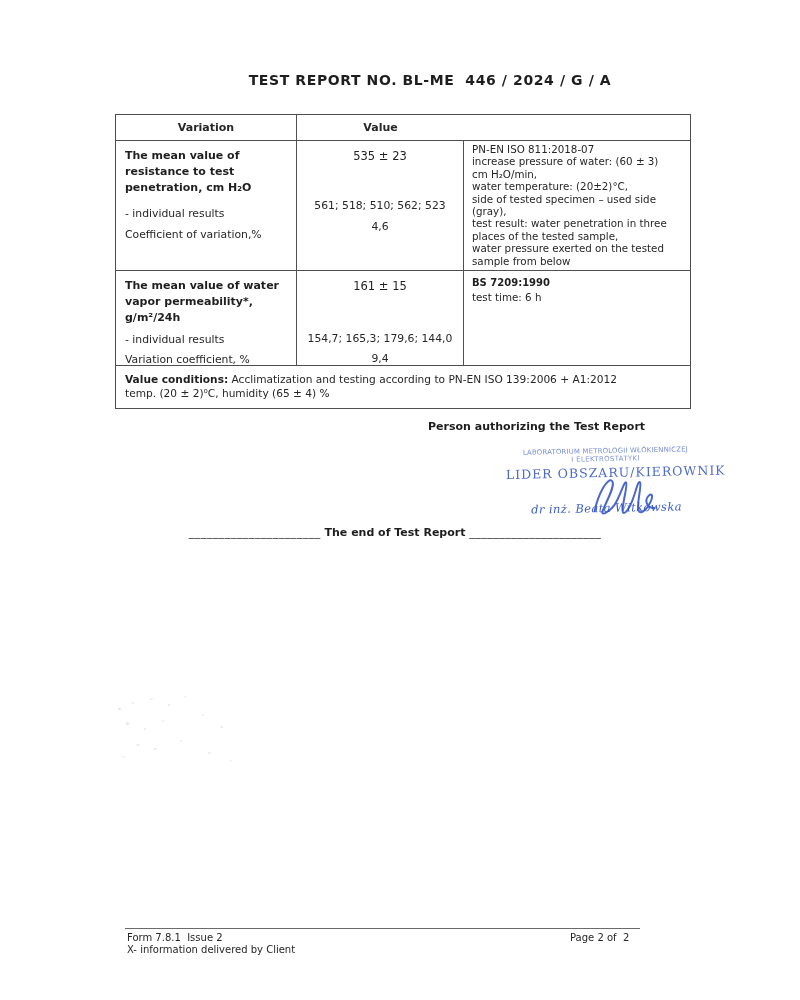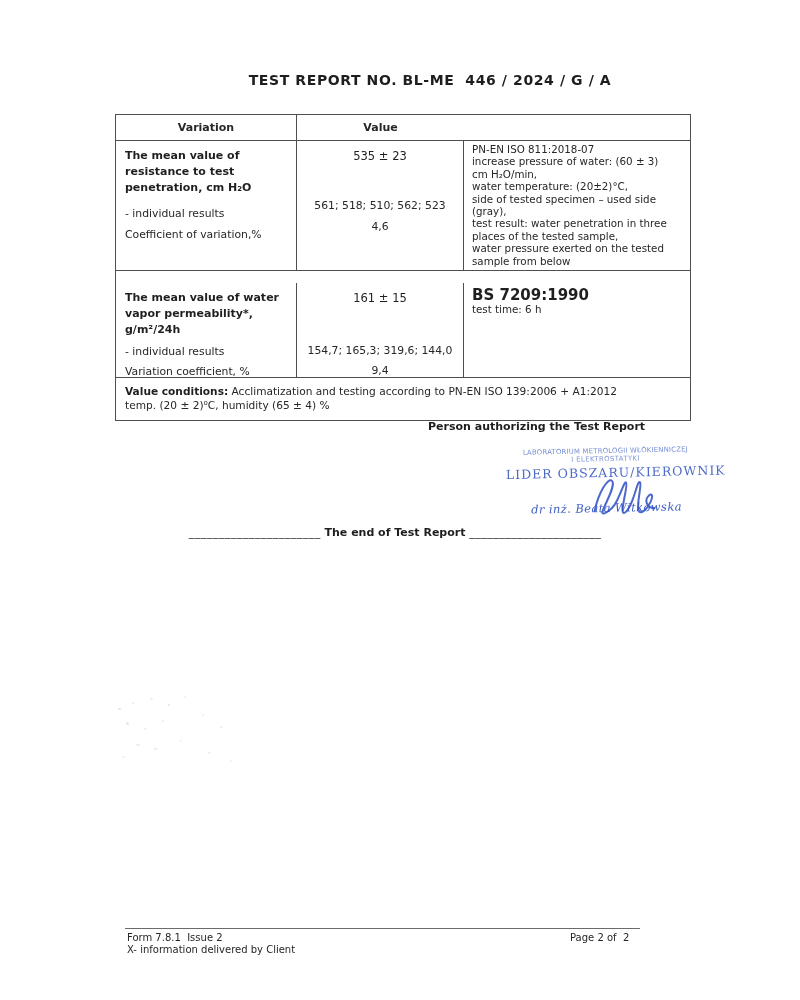--- a/index.html
+++ b/index.html
@@ -40,21 +40,21 @@
   .t-cell { border-right: 1px solid #4f4f4f; overflow: hidden; }
   .t-cell:last-child { border-right: none; }
 
   .t-header { height: 26px; }
   .t-header .t-cell {
     display: flex; align-items: center; justify-content: center;
     font-size: 11px; font-weight: bold;
   }
 
   .row-a { height: 130px; }
-  .row-b { height: 95px; margin-top: 12px; }
+  .row-b { height: 95px; }
 
   .p-cell { padding: 0 6px 0 9px; }
   .p-bold {
     font-size: 11px; font-weight: bold;
     line-height: 16px; margin-top: 7px;
     white-space: pre-line; color: #1f1f1f;
   }
   .p-line { font-size: 10.8px; line-height: 14px; }
   .row-a .p-individual { margin-top: 11px; }
   .row-a .p-coefficient { margin-top: 7px; }
@@ -63,21 +63,21 @@
 
   .v-cell { text-align: center; }
   .v-mean { font-size: 11.5px; font-weight: normal; line-height: 16px; margin-top: 7px; color: #1f1f1f; }
   .v-line { font-size: 10.8px; line-height: 14px; }
   .row-a .v-individual { margin-top: 35px; }
   .row-a .v-coefficient { margin-top: 7px; }
   .row-b .v-individual { margin-top: 38px; }
   .row-b .v-coefficient { margin-top: 6px; }
 
   .r-cell { padding: 2px 6px 0 8px; font-size: 10.3px; line-height: 12.4px; }
-  .r-bold { font-weight: bold; font-size: 15px; line-height: 14px; margin-top: 3px; color: #1f1f1f; }
+  .r-bold { font-weight: bold; font-size: 10px; line-height: 14px; margin-top: 3px; color: #1f1f1f; }
   .r-text { white-space: pre-line; }
   .row-b .r-text { margin-top: 1px; }
 
   .t-cond { min-height: 42px; display: block; }
   .cond-cell { padding: 6px 10px 6px 9px; font-size: 10.6px; line-height: 14px; }
   .cond-label { font-weight: bold; color: #1f1f1f; }
 
   
   .authorizing {
     position: absolute;
@@ -182,21 +182,21 @@
   <div class="t-row row-b">
     <div class="t-cell p-cell">
       <div class="p-bold">The mean value of water
 vapor permeability*,
 g/m²/24h</div>
       <div class="p-line p-individual">- individual results</div>
       <div class="p-line p-coefficient">Variation coefficient, %</div>
     </div>
     <div class="t-cell v-cell">
       <div class="v-mean">161 ± 15</div>
-      <div class="v-line v-individual">154,7; 165,3; 319,6; 144,0</div>
+      <div class="v-line v-individual">154,7; 165,3; 179,6; 144,0</div>
       <div class="v-line v-coefficient">9,4</div>
     </div>
     <div class="t-cell r-cell">
       <div class="r-bold">BS 7209:1990</div>
       <div class="r-text">test time: 6 h</div>
     </div>
   </div>
 
   <div class="t-row t-cond">
     <div class="cond-cell">

